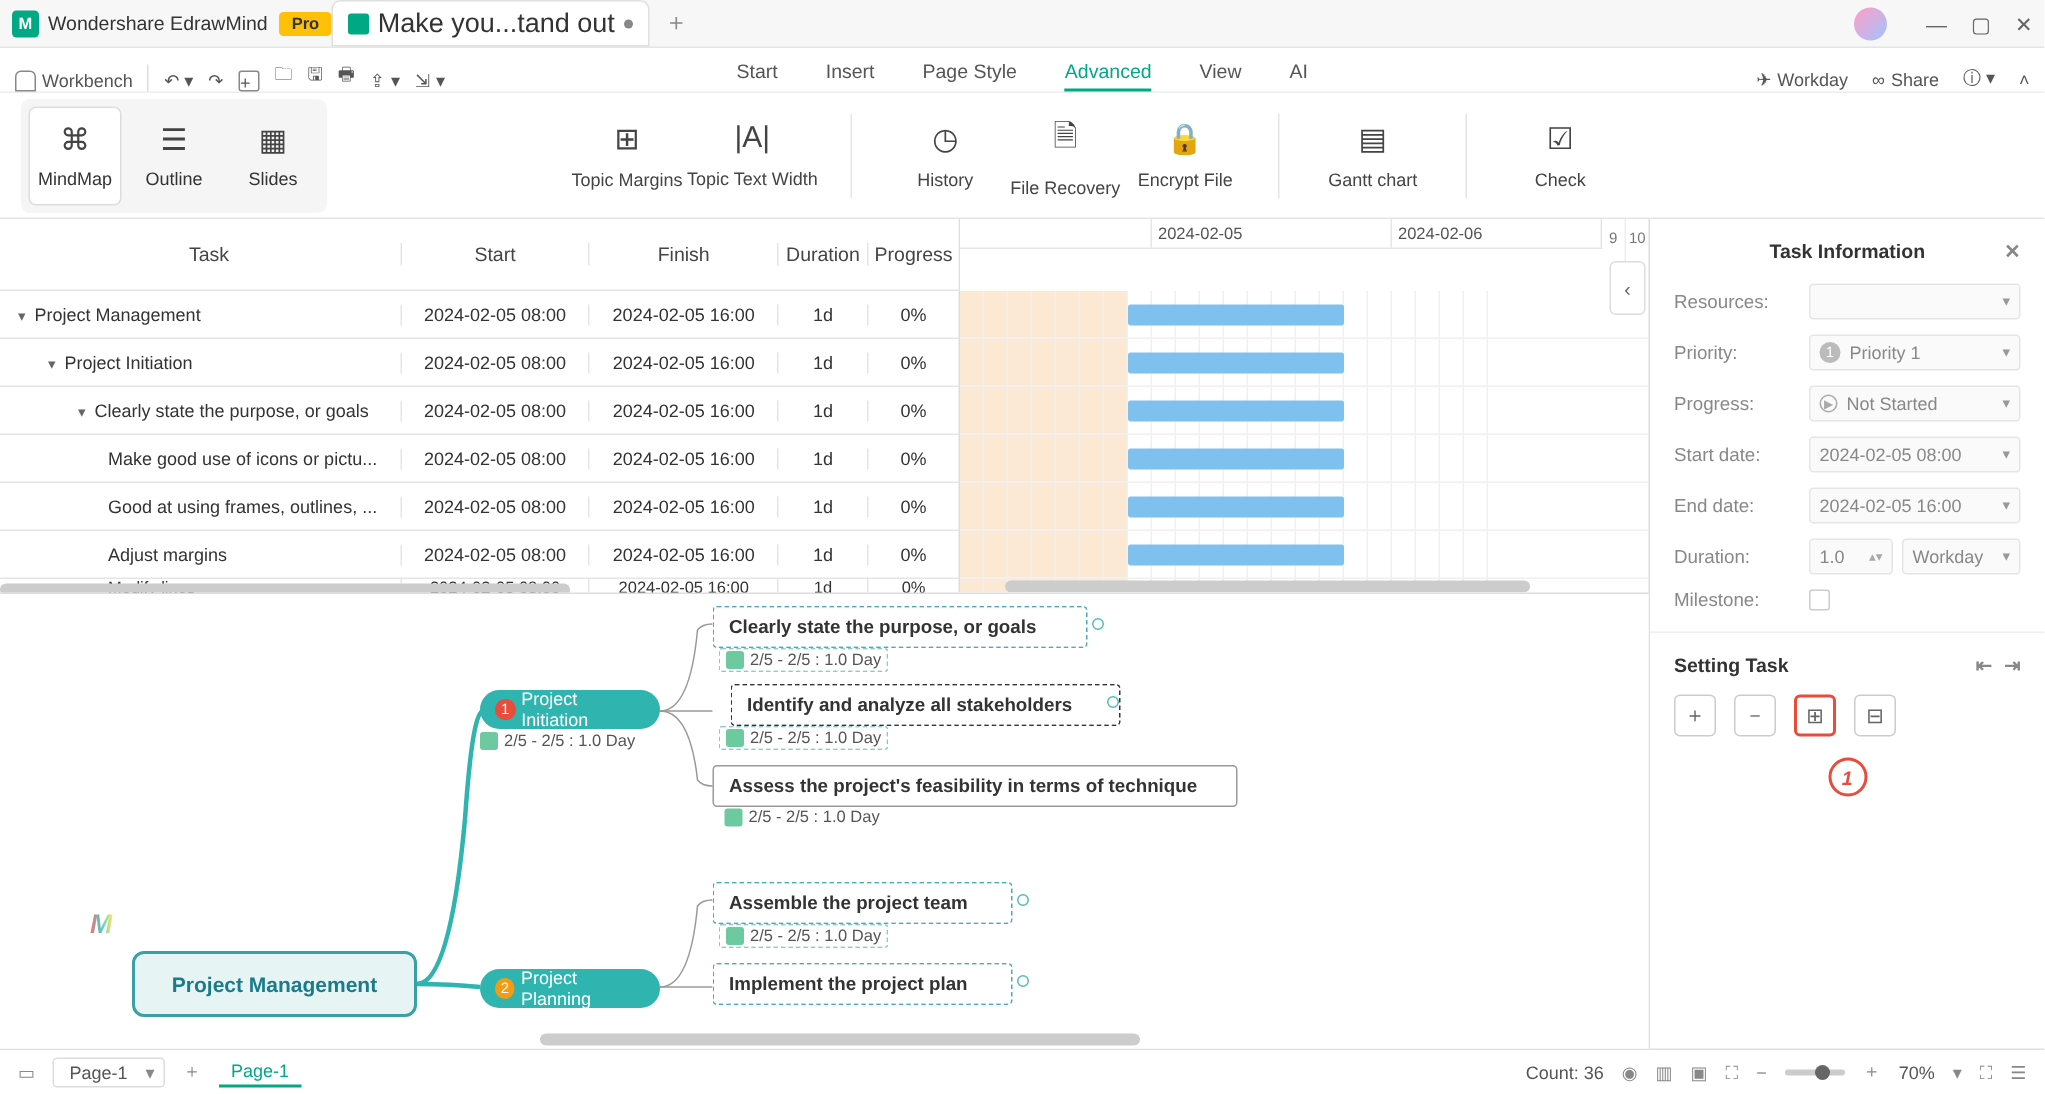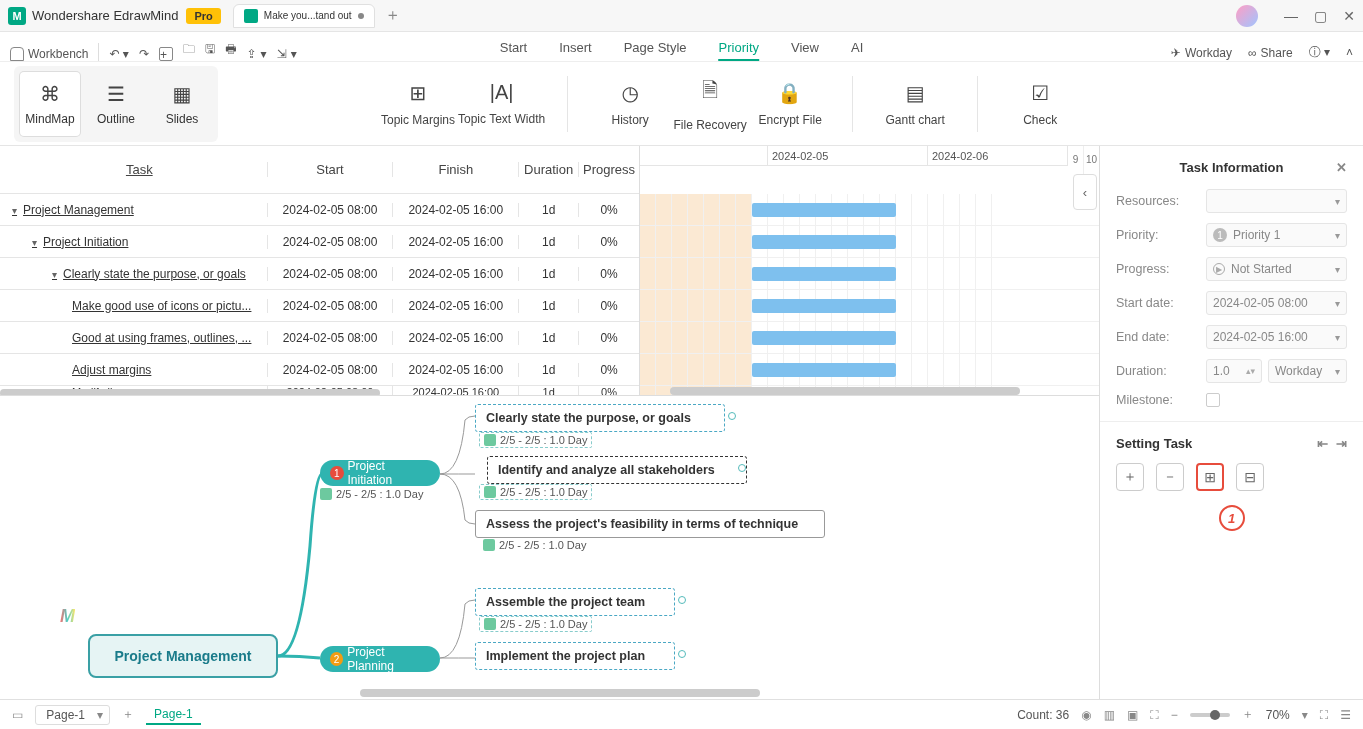--- a/index.html
+++ b/index.html
@@ -3,21 +3,21 @@
 <meta charset="utf-8">
 <style>
 * { box-sizing: border-box; margin: 0; padding: 0; font-family: "Segoe UI", Arial, sans-serif; }
 body { background: #fff; width: 1363px; height: 729px; overflow: hidden; font-size: 13px; color: #333; }
 
 
 .titlebar { height: 32px; display: flex; align-items: center; background: #f7f7f7; border-bottom: 1px solid #e5e5e5; padding: 0 8px; }
 .brand-icon { width: 18px; height: 18px; background: #00a884; border-radius: 3px; margin-right: 6px; display: flex; align-items: center; justify-content: center; color: #fff; font-weight: bold; font-size: 11px; }
 .brand-name { font-size: 13px; color: #333; }
 .pro-badge { background: #ffc107; color: #333; font-size: 11px; padding: 2px 8px; border-radius: 3px; margin-left: 8px; font-weight: bold; }
-.tab { display: flex; align-items: center; background: #fff; border: 1px solid #e0e0e0; border-radius: 6px 6px 0 0; padding: 4px 10px; margin-left: 12px; font-size: 10px; }
+.tab { display: flex; align-items: center; background: #fff; border: 1px solid #e0e0e0; border-radius: 6px 6px 0 0; padding: 4px 10px; font-size: 18px; }
 .tab .tab-icon { width: 14px; height: 14px; background: #00a884; border-radius: 2px; margin-right: 6px; }
 .tab .dirty { width: 6px; height: 6px; background: #888; border-radius: 50%; margin-left: 6px; }
 .add-tab { margin-left: 10px; color: #888; font-size: 16px; cursor: pointer; }
 .win-controls { margin-left: auto; display: flex; gap: 16px; color: #666; font-size: 14px; align-items: center; }
 .avatar { width: 22px; height: 22px; border-radius: 50%; background: linear-gradient(135deg,#ff9ec4,#a0c4ff); margin-right: 10px; }
 
 
 .toolbar { height: 30px; display: flex; align-items: flex-end; padding: 0 10px; border-bottom: 1px solid #eee; gap: 10px; font-size: 12px; color: #555; }
 .tbtn { display: flex; align-items: center; gap: 4px; cursor: pointer; }
 .wb-icon { width:14px; height:14px; border:1px solid #888; border-radius:2px; display:inline-block; }
@@ -38,21 +38,21 @@
 .ribbon-btn { display:flex; flex-direction:column; align-items:center; justify-content:center; gap:8px; font-size:12px; color:#444; cursor:pointer; min-width:80px; }
 .ribbon-icon { font-size:20px; }
 
 
 .main { display:flex; height: 553px; }
 .gantt-area { flex:1; display:flex; flex-direction:column; min-width:0; }
 .task-grid { display:flex; height:250px; border-bottom:1px solid #ddd; overflow:hidden; position:relative; }
 .task-table { width:640px; border-right:1px solid #ddd; }
 .th-row, .tr { display:flex; border-bottom:1px solid #e5e5e5; height:32px; align-items:center; }
 .th-row { height:48px; background:#fff; font-size:13px; color:#444; }
-.col-task { width:268px; padding-left:12px; border-right:1px solid #e5e5e5;text-decoration:underline; }
+.col-task { width:268px; padding-left:12px; border-right:1px solid #e5e5e5; }
 .col-start { width:126px; text-align:center; border-right:1px solid #e5e5e5; }
 .col-finish { width:126px; text-align:center; border-right:1px solid #e5e5e5; }
 .col-dur { width:60px; text-align:center; border-right:1px solid #e5e5e5; }
 .col-prog { width:60px; text-align:center; }
 .tr .chev { margin-right:6px; color:#666; font-size:10px; }
 .tr .pad1 { padding-left:12px; }
 .tr .pad2 { padding-left:32px; }
 .tr .pad3 { padding-left:52px; }
 .tr .pad4 { padding-left:72px; }
 .tr { font-size:12px; }
@@ -163,21 +163,21 @@
   <span class="tbtn">
       <span>🖶</span>
     </span>
   <span class="tbtn"><span>⇪</span>▾</span>
   <span class="tbtn"><span>⇲</span>▾</span>
 
   <div class="menu-tabs">
     <span class="menu-tab">Start</span>
     <span class="menu-tab">Insert</span>
     <span class="menu-tab">Page Style</span>
-    <span class="menu-tab active">Priority</span>
+    <span class="menu-tab active">Advanced</span>
     <span class="menu-tab">View</span>
     <span class="menu-tab">AI</span>
   </div>
 
   <div class="right-tools">
     <span class="item">
         <span>✈</span>
         <span>Workday</span>
       </span>
     <span class="item">

